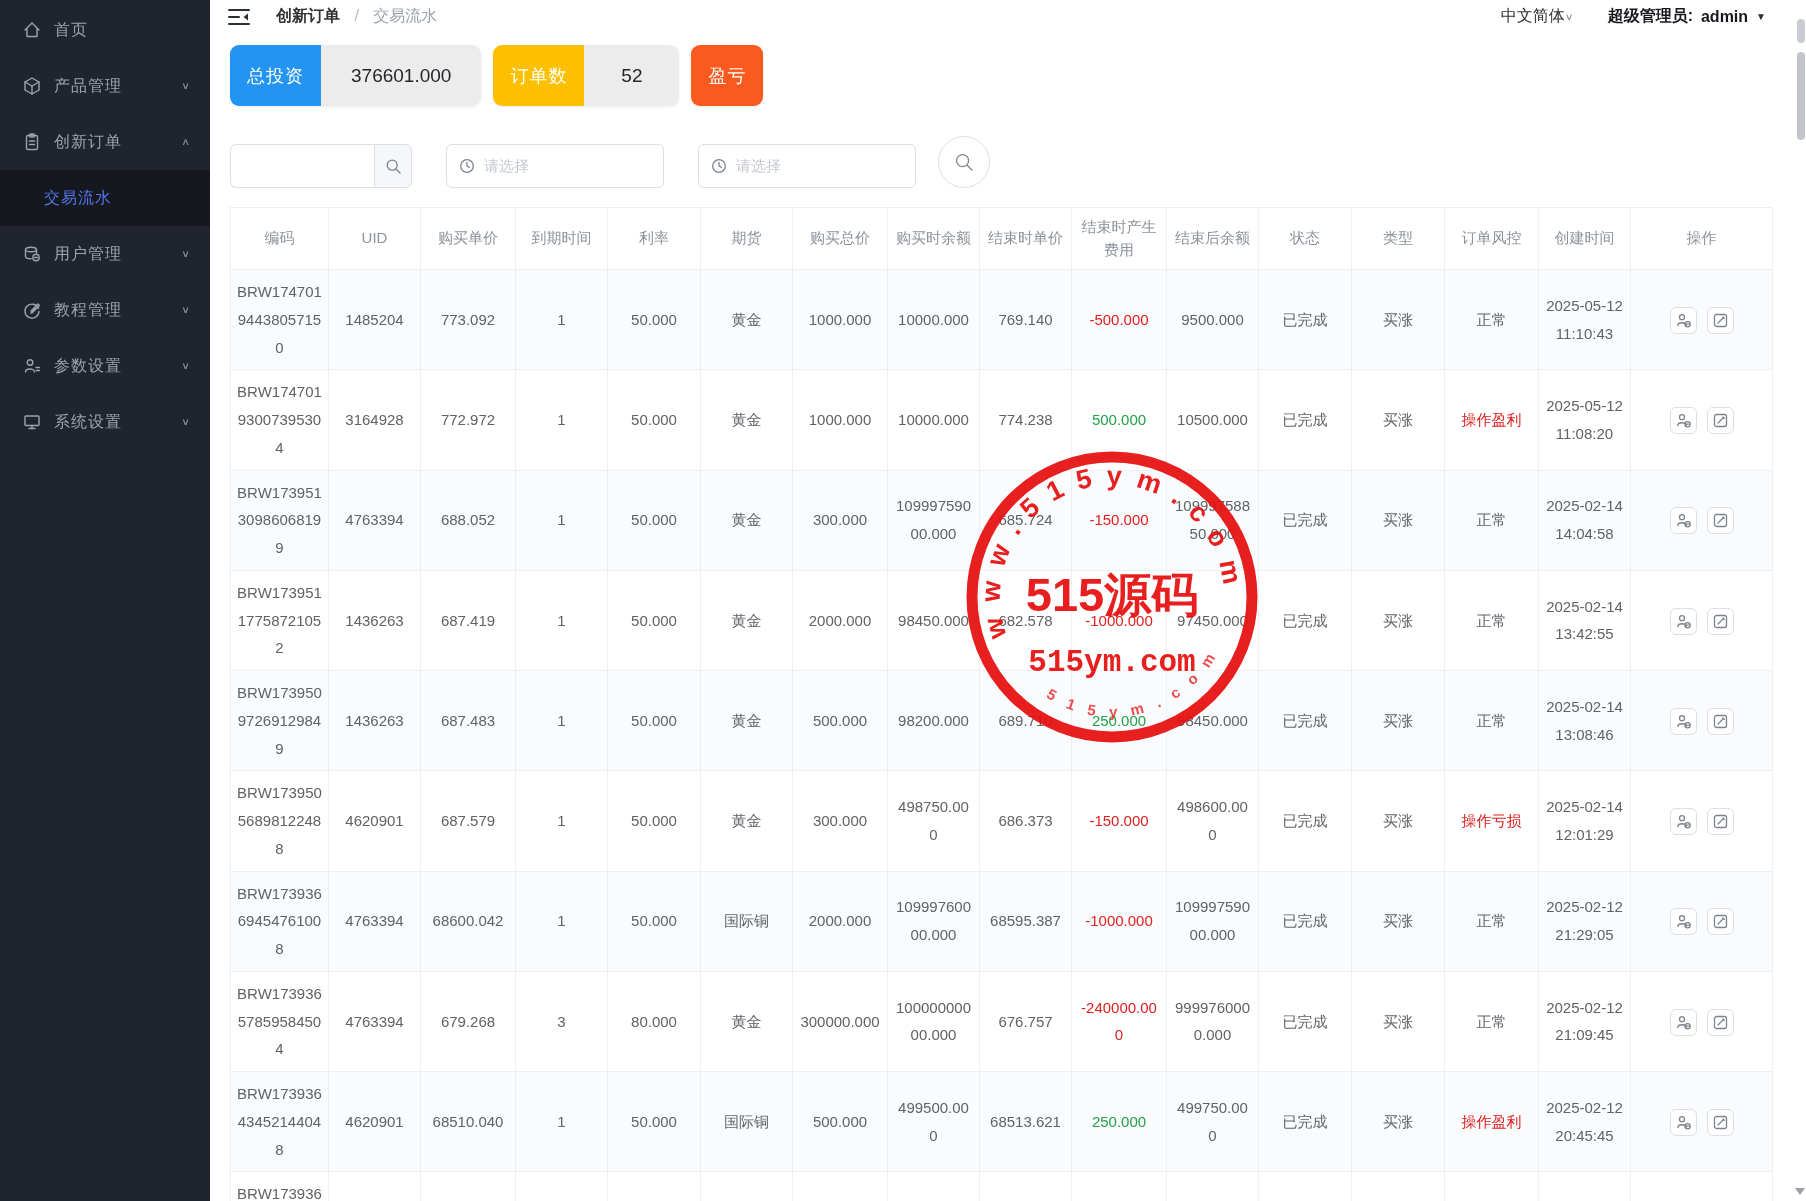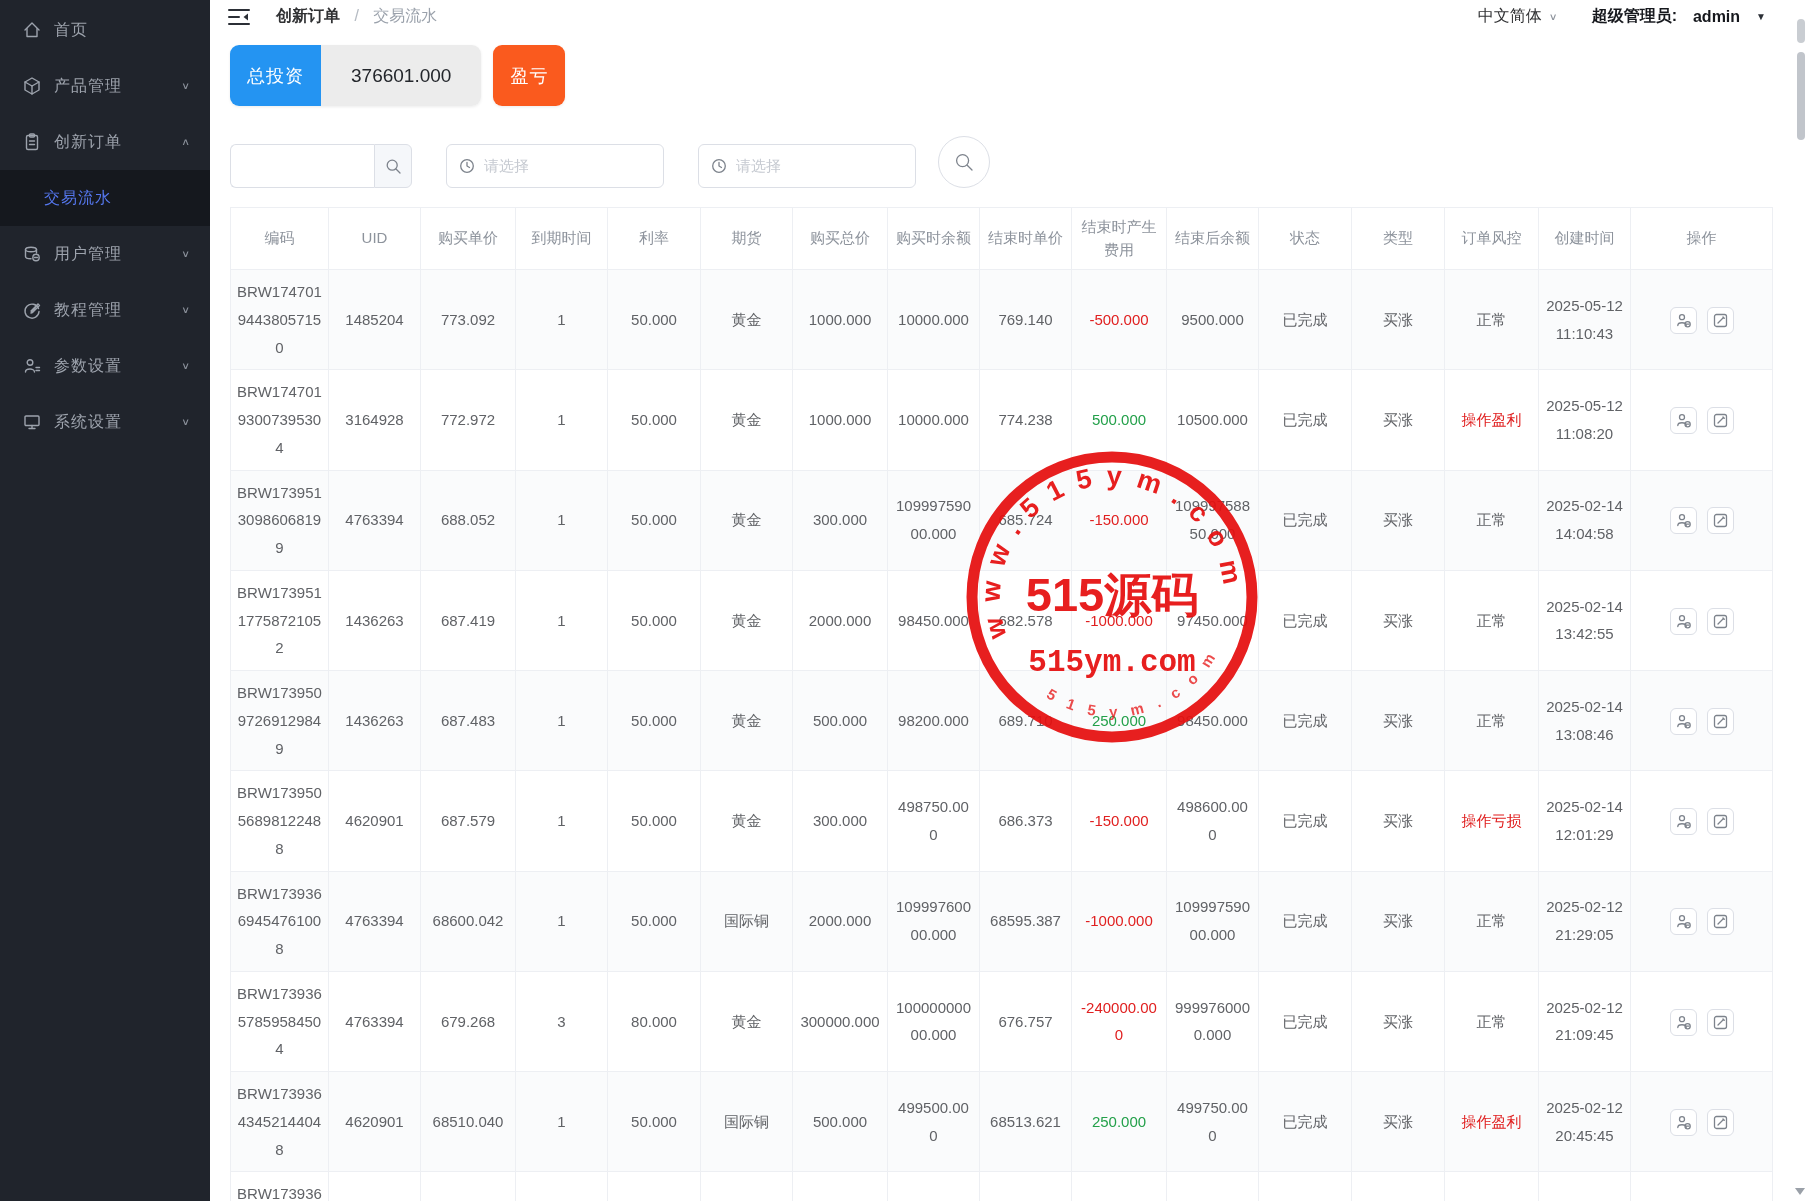--- a/index.html
+++ b/index.html
@@ -20,23 +20,23 @@
 
   
   .main { flex:1; display:flex; flex-direction:column; background:#fff; position:relative; }
   .topbar { height:52px; display:flex; align-items:center; padding:6px 40px 0 18px; background:#fff; }
   .hamb { width:22px; height:18px; margin-right:26px; cursor:pointer; }
   .crumb { font-size:16px; }
   .crumb .c1 { color:#303133; font-weight:bold; }
   .crumb .sep { color:#b4bac2; margin:0 10px; }
   .crumb .c2 { color:#9aa1ab; }
   .top-right { margin-left:auto; display:flex; align-items:center; gap:34px; }
-  .lang { font-size:16px; color:#303133; cursor:pointer; display:flex; align-items:center; gap:7px; }
+  .lang { font-size:16px; color:#303133; cursor:pointer; display:flex; align-items:center; }
   .lang .v { color:#8d939c; font-size:12px; transform:scaleY(.8); }
-  .acct { font-size:16px; color:#16181d; font-weight:bold; cursor:pointer; display:flex; align-items:center; gap:16px; }
+  .acct { font-size:16px; color:#16181d; font-weight:bold; cursor:pointer; display:flex; align-items:center; gap:8px; }
   .acct .caret { font-size:10px; color:#2b2f36; }
 
   
   .content { padding:18px 0 0 20px; position:relative; }
   .stats { display:flex; gap:12px; margin-bottom:30px; }
   .card { display:flex; height:61px; border-radius:9px; overflow:hidden; box-shadow:0 1px 3px rgba(0,0,0,.08); }
   .card .k { color:#fff; font-size:18px; display:flex; align-items:center; padding:12px 17px; letter-spacing:1px; }
   .card .v { background:#ececec; color:#23262b; font-size:19px; display:flex; align-items:center;
     padding:0 30px; min-width:95px; justify-content:center; }
 
@@ -193,20 +193,24 @@
         </span>
       </span>
     </div>
 
     <div class="content">
 
       <div class="stats">
         <div class="card">
           <span class="k" style="background-color: rgb(36, 148, 242);">总投资</span>
           <span class="v">376601.000</span>
+        </div>
+        <div class="card">
+          <span class="k" style="background-color: rgb(252, 192, 0);">订单数</span>
+          <span class="v">52</span>
         </div>
         <div class="card">
           <span class="k" style="background-color: rgb(250, 90, 30);">盈亏</span>
         </div>
       </div>
 
       <div class="filters">
         <span class="inp-group">
           <input type="text" value="" style="">
           <span class="btn-append">

